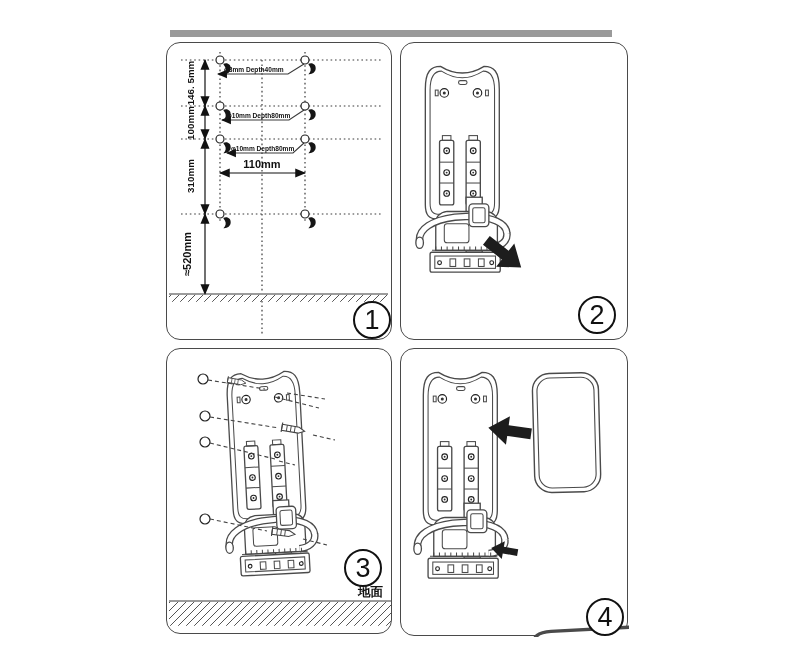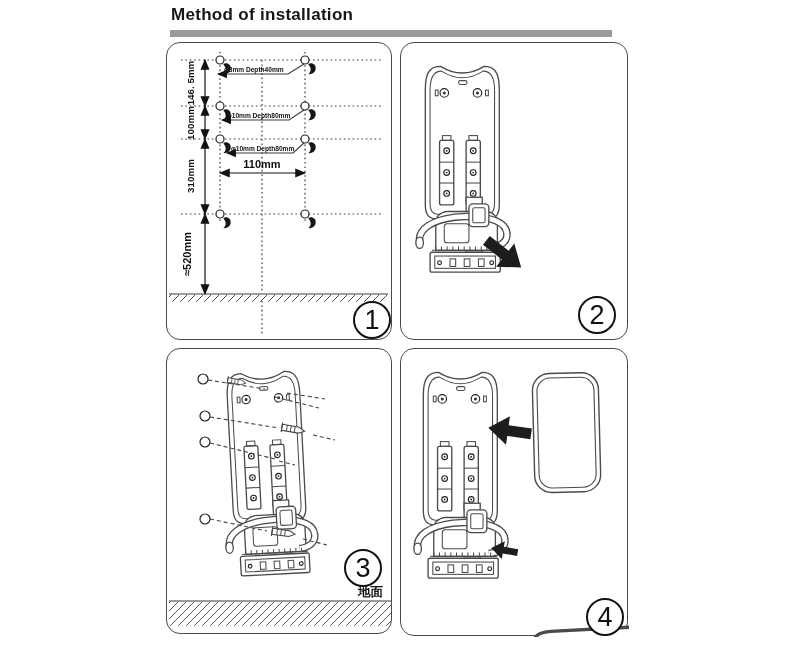--- a/index.html
+++ b/index.html
@@ -118,21 +118,20 @@
         <rect class="part-thin" x="25" y="212" width="64" height="13" fill="#fff"></rect>
         <rect class="part-thin" x="41" y="215" width="6" height="8" fill="#fff"></rect>
         <rect class="part-thin" x="56" y="215" width="6" height="8" fill="#fff"></rect>
         <rect class="part-thin" x="71" y="215" width="6" height="8" fill="#fff"></rect>
         <circle class="hole" cx="30" cy="219" r="2"></circle>
           <circle class="hole" cx="85" cy="219" r="2"></circle>
       </symbol>
     </defs>
   </svg>
 
-  <div class="title">Method of installation</div>
   <div class="title-bar"></div>
 
   <div class="panel" id="p1">
     <svg viewBox="0 0 226 298" width="226" height="298">
       <defs>
         <marker id="ah1" viewBox="0 0 10 10" refX="9" refY="5" markerWidth="9" markerHeight="9" orient="auto-start-reverse">
           <path d="M0,0.8 L10,5 L0,9.2 Z" fill="#111"></path>
         </marker>
         <pattern id="hatch1" width="8" height="8" patternUnits="userSpaceOnUse">
           <path d="M0,8 L8,0" stroke="#555" stroke-width="1"></path>

